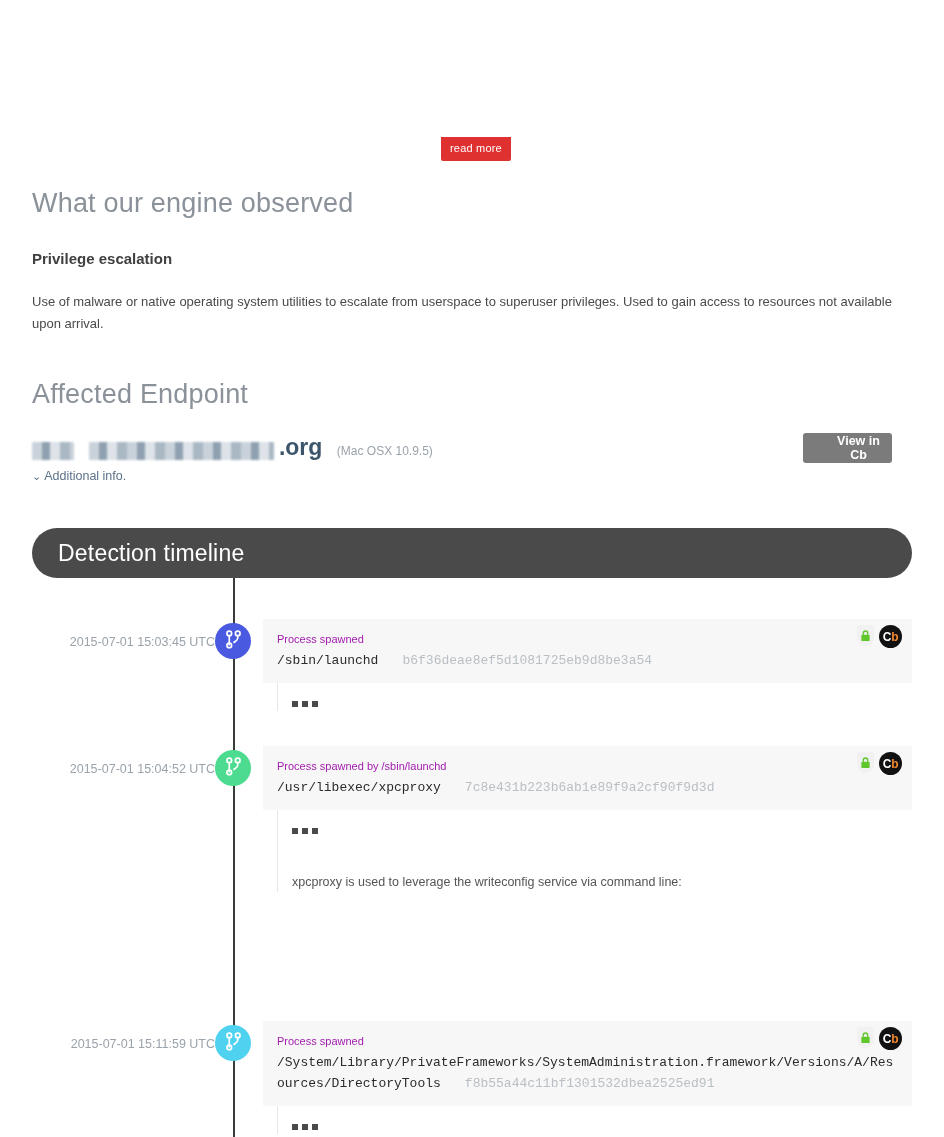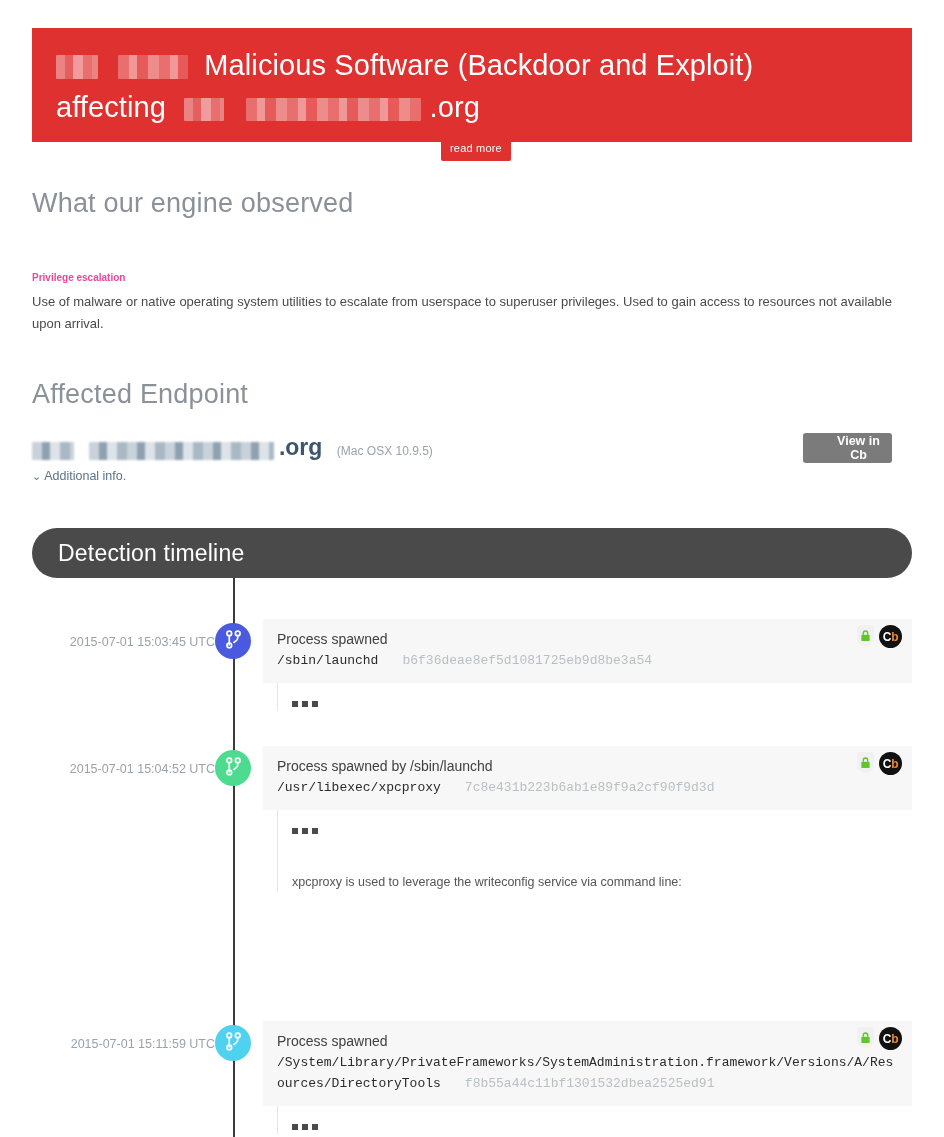--- a/index.html
+++ b/index.html
@@ -60,22 +60,22 @@
   
   .section-title {
     position: absolute; left: 32px;
     font-size: 27px; font-weight: 300;
     color: #8a9199; letter-spacing: .2px;
   }
   #h-observed { top: 188px; }
   #h-endpoint { top: 379px; }
 
   .sub-title {
-    position: absolute; left: 32px; top: 272px;
-    font-size: 10px; font-weight: bold; color: #ec4899;
+    position: absolute; left: 32px; top: 250px;
+    font-size: 15px; font-weight: bold; color: #404040;
   }
   .sub-body {
     position: absolute; left: 32px; top: 291px;
     width: 872px;
     font-size: 13px; line-height: 22px; color: #4a4a4a;
   }
 
   
   .endpoint-row { position: absolute; left: 32px; top: 434px; width: 880px; height: 34px; }
   .endpoint-name {
@@ -141,21 +141,21 @@
     display: flex; align-items: center; justify-content: center;
   }
   .tl-node svg { width: 17px; height: 19px; }
 
   .tl-card { position: absolute; left: 263px; width: 649px; }
   .tl-head {
     background: #f7f7f7;
     padding: 11px 14px 12px 14px;
     position: relative;
   }
-  .tl-label { font-size: 14px; color: #404040; line-height: 18px; }
+  .tl-label { font-size: 11px; color: #a21caf; line-height: 18px; }
   .tl-path {
     font-family: "Liberation Mono", monospace;
     font-size: 13px; color: #2b2b2b; line-height: 21px;
     word-break: break-all; margin-top: 2px;
   }
   .tl-hash {
     font-family: "Liberation Mono", monospace;
     font-size: 13px; color: #b9bfc4; margin-left: 24px;
   }
   .badges { position: absolute; right: 10px; top: 6px; display: flex; align-items: flex-start; }
@@ -183,33 +183,20 @@
     font-family: "Liberation Mono", monospace;
     font-size: 13px; color: #c7254e; line-height: 30px;
     margin-top: 20px; word-break: break-all;
   }
 </style>
 </head>
 <body>
 
 <div class="page">
 
-  <div class="alert-banner">
-    <span class="line">
-      <span class="redact r-lite" style="width:42px;height:24px;"></span>
-      <span class="redact r-lite2" style="width:70px;height:24px;margin-left:12px;"></span>
-      <span style="margin-left:8px;">Malicious Software (Backdoor and Exploit)</span>
-    </span>
-    <span class="line">
-      <span>affecting</span>
-      <span class="redact r-lite" style="width:40px;height:23px;margin-left:10px;"></span>
-      <span class="redact r-lite2" style="width:175px;height:23px;margin-left:14px;"></span>
-      <span>.org</span>
-    </span>
-  </div>
   <div class="read-more-tab">read more</div>
 
   <div class="section-title" id="h-observed">What our engine observed</div>
   <div class="sub-title">Privilege escalation</div>
   <div class="sub-body">Use of malware or native operating system utilities to escalate from userspace to superuser privileges. Used to gain access to resources not available upon arrival.</div>
 
   <div class="section-title" id="h-endpoint">Affected Endpoint</div>
   <div class="endpoint-row">
     <span class="redact r-dark" style="width:42px;height:18px;"></span>
     <span class="redact r-dark" style="width:185px;height:18px;margin-left:11px;"></span>

